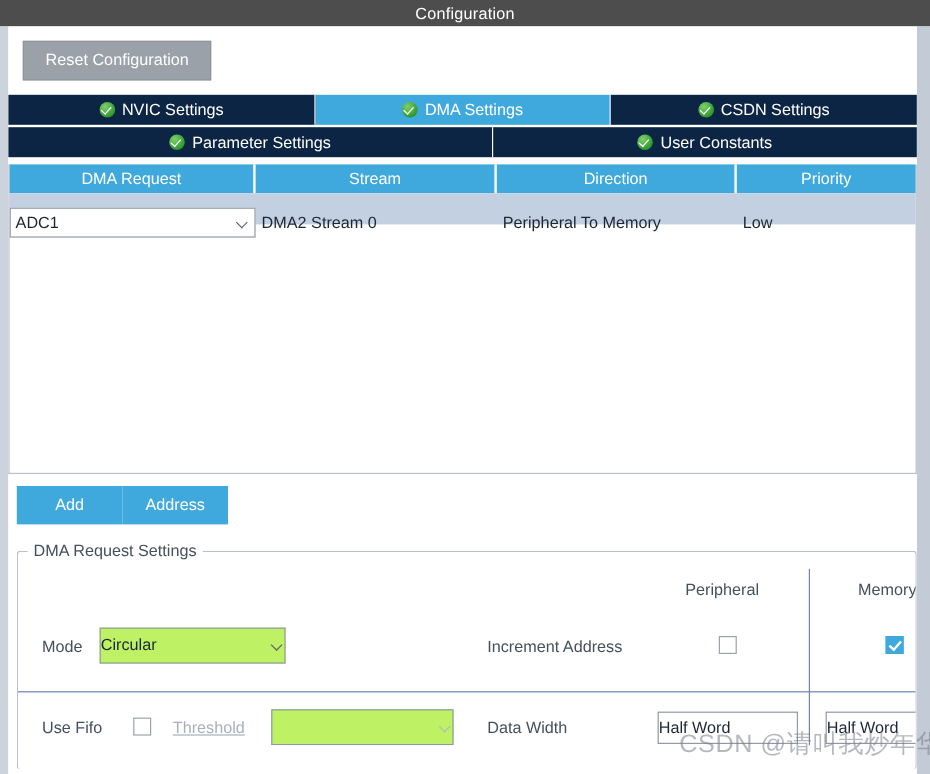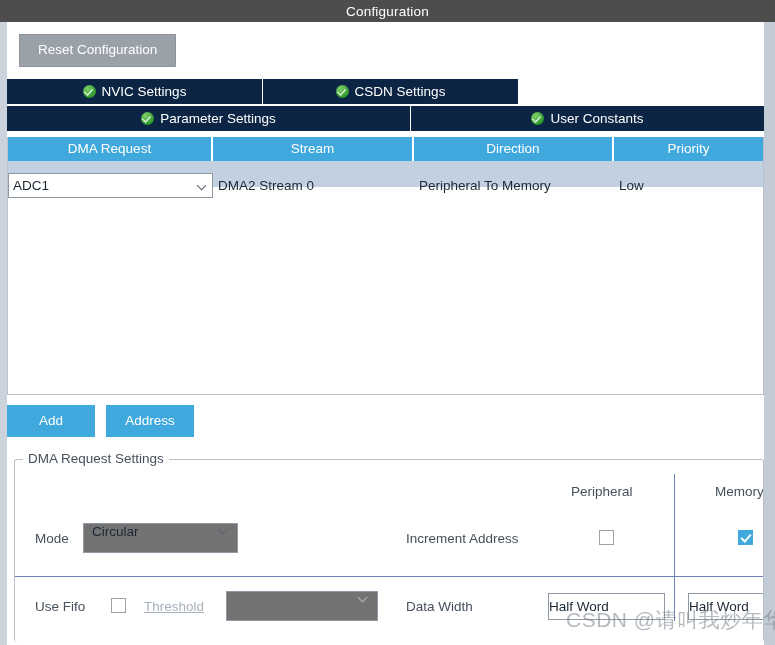--- a/index.html
+++ b/index.html
@@ -190,22 +190,22 @@
     width: 6px; height: 6px;
     border: solid #5b6570;
     border-width: 0 1.4px 1.4px 0;
     transform: rotate(45deg);
   }
   .chev.faint::before { border-color: #b0b8c1; }
 
   
   #btn-row {
     margin-top: 10px;
-    display: flex;
-    gap: 11px;
+    padding-left: 7px;
+    display: flex;
   }
   .blue-btn {
     background: #3fa9dd;
     color: #ffffff;
     font-size: 13.5px;
     border: none;
     width: 88px;
     height: 32px;
     line-height: 32px;
     text-align: center;
@@ -282,25 +282,26 @@
     height: 40px;
   }
   .lbl {
     font-size: 13.5px;
     color: #45505c;
     cursor: default;
   }
   .lbl.dim { color: #a8b0b9; }
 
   .combo {
-    background: #737373;
+    background: #bef264;
     border: 1px solid #8f9aa6;
     box-sizing: border-box;
     display: flex;
-    padding: 0 8px;
+    align-items: center;
+    padding: 0 0;
     font-size: 13.5px;
     color: #1d2733;
     cursor: default;
   }
   .combo .cv { flex: 1 1 auto; }
 
   .cbx {
     width: 15px; height: 15px;
     border: 1px solid #9aa3ac;
     background: #ffffff;
@@ -372,20 +373,24 @@
 
     <div id="reset-row">
       <div class="reset-btn">Reset Configuration</div>
     </div>
 
     <div id="tabs">
       <div class="tab-row row1">
         <div class="tab" style="width:256px">
           <span class="tick"></span>
           <span>NVIC Settings</span>
+        </div>
+        <div class="tab active" style="width:246px">
+          <span class="tick"></span>
+          <span>DMA Settings</span>
         </div>
         <div class="tab" style="width:255px">
           <span class="tick"></span>
           <span>CSDN Settings</span>
         </div>
       </div>
       <div class="tab-row row2">
         <div class="tab" style="width:404px">
           <span class="tick"></span>
           <span>Parameter Settings</span>

